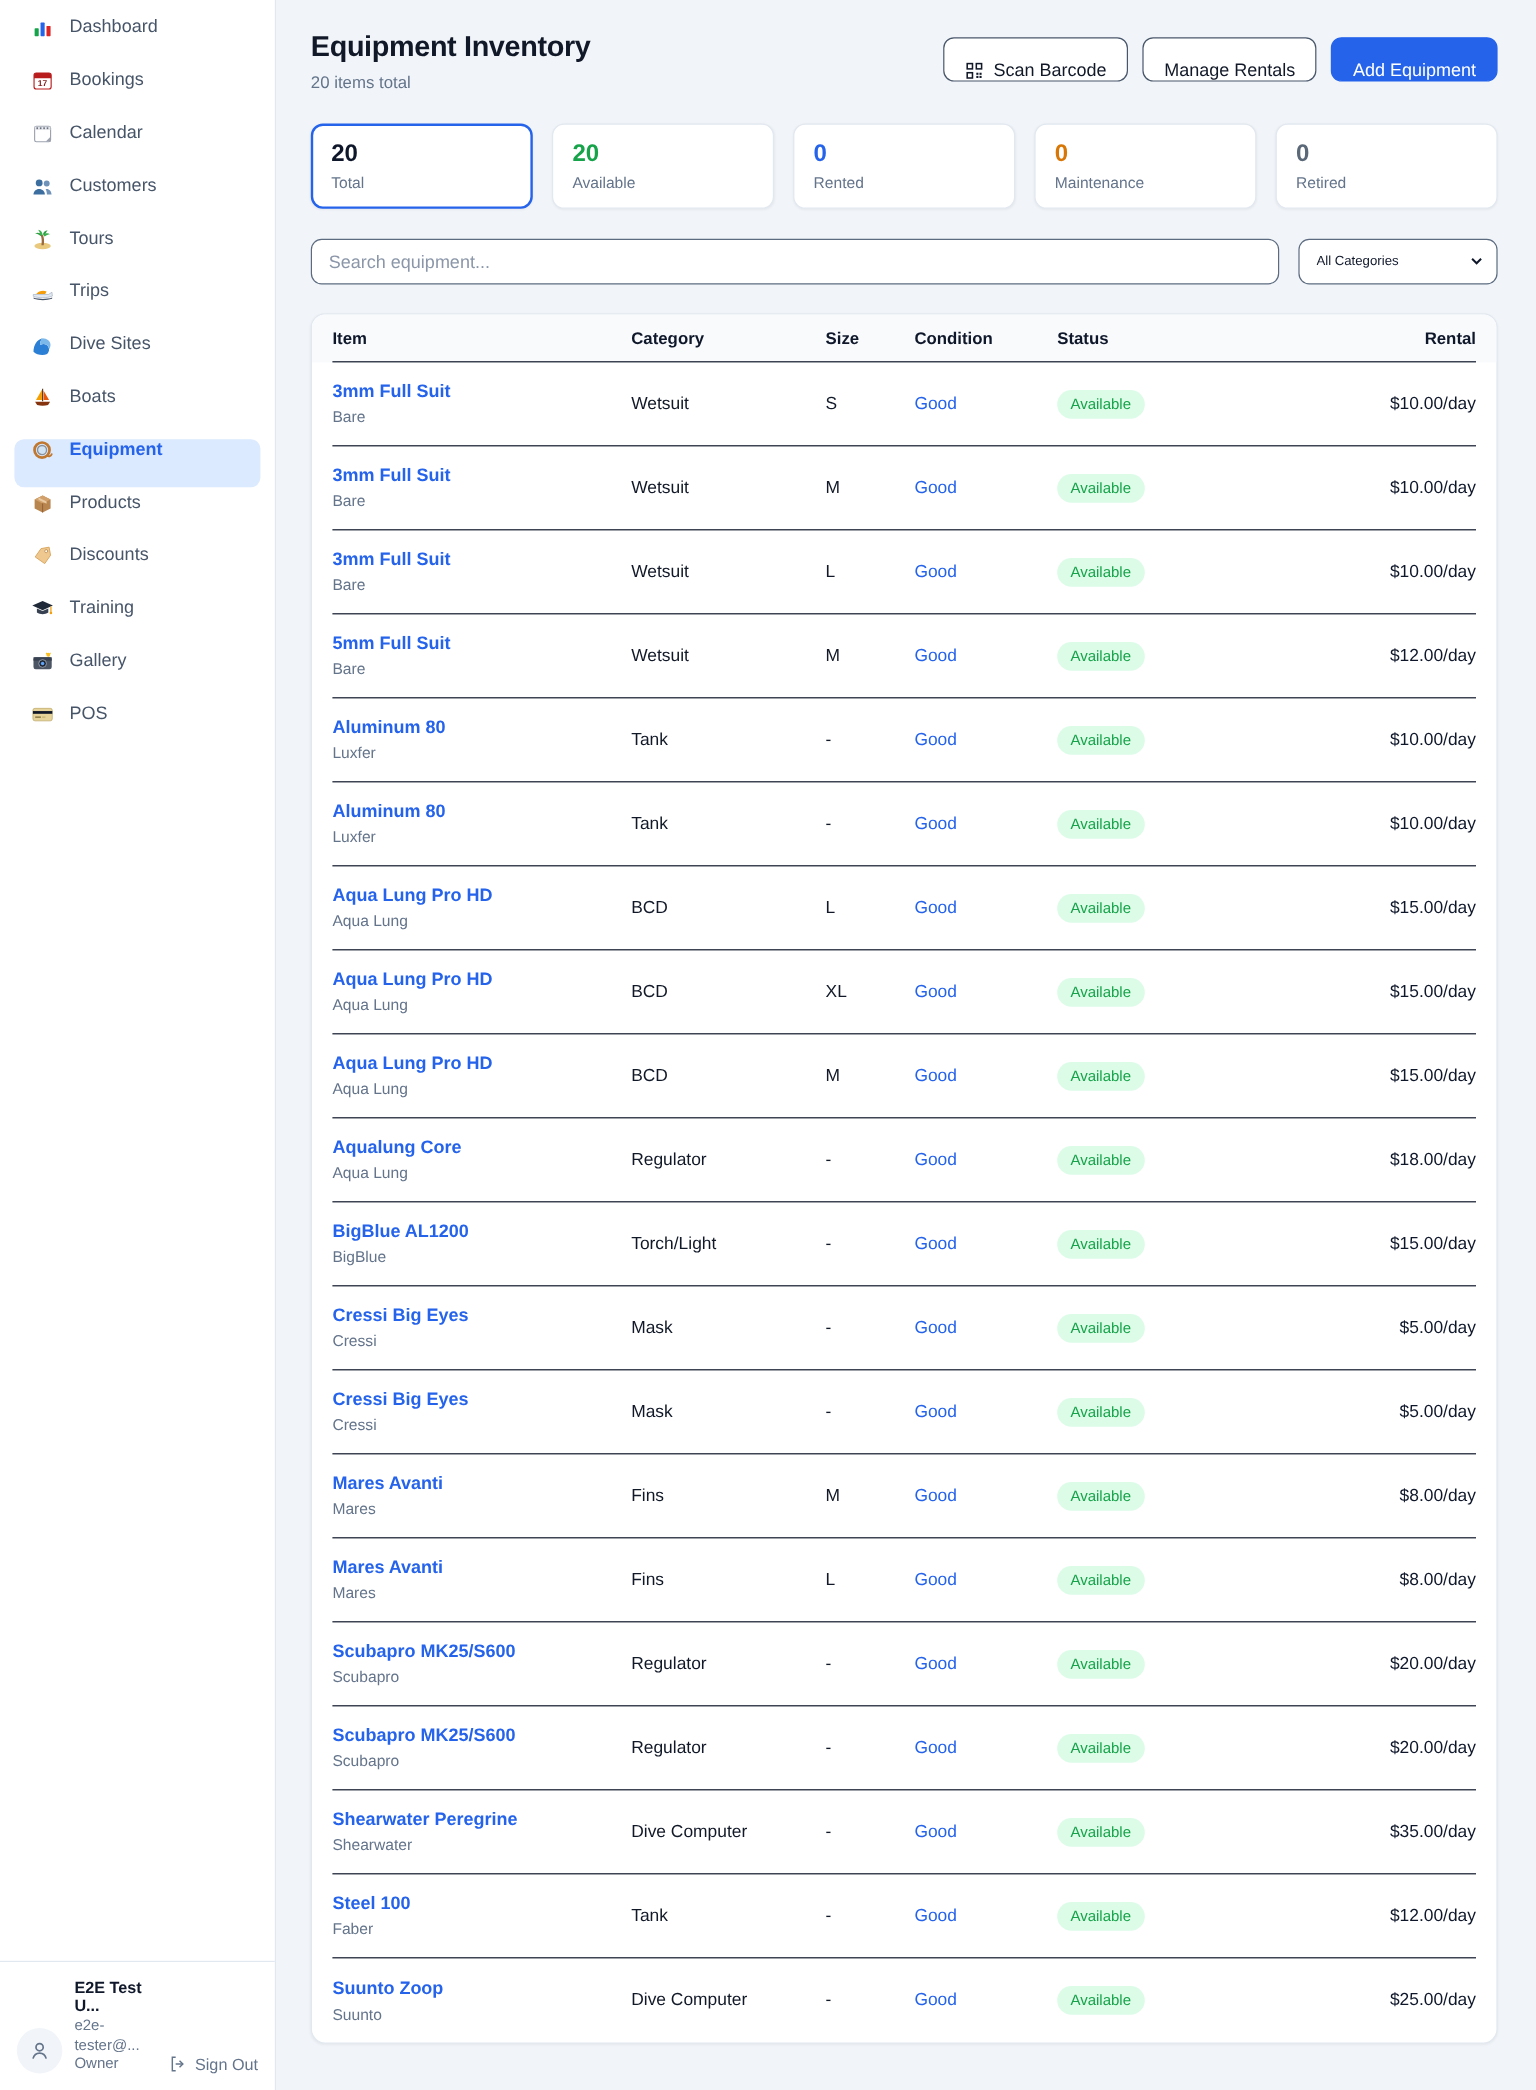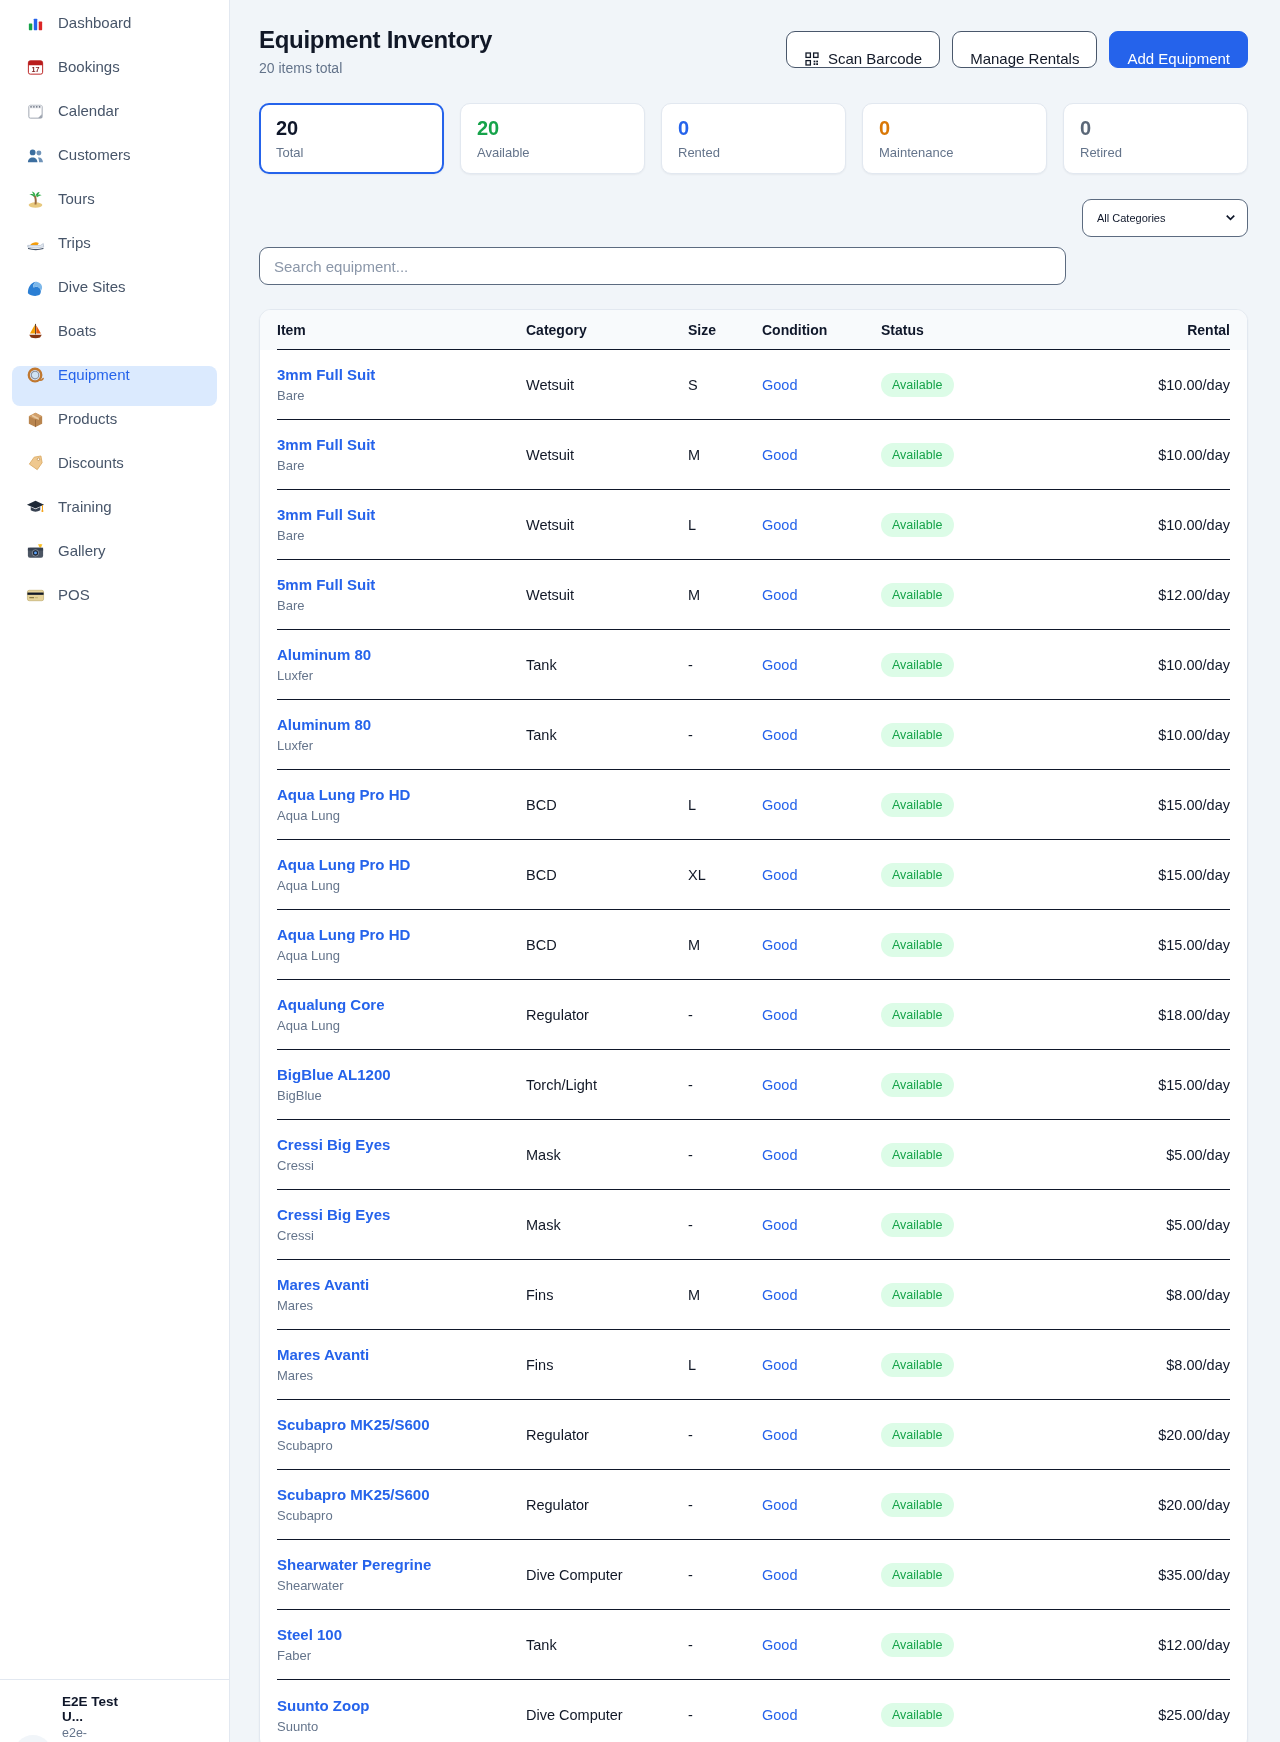--- a/index.html
+++ b/index.html
@@ -6,21 +6,21 @@
   html,body { width:1280px; background:#f1f5f9; font-family:"Liberation Sans","DejaVu Sans",sans-serif; color:#0f172a; }
   .app { display:flex; width:1280px; min-height:1742px; align-items:stretch; }
 
   
   aside { width:230px; background:#ffffff; border-right:1px solid #e2e8f0; flex-shrink:0; display:flex; flex-direction:column; }
   .brand { padding:14px 16px 13px; border-bottom:1px solid #e2e8f0; }
   .brand-title { font-size:19px; font-weight:700; color:#2563eb; letter-spacing:-.2px; cursor:pointer; }
   .brand-domain { font-size:13px; color:#64748b; margin-top:5px; }
   nav { padding:14px 0 10px; }
   .nav-item { display:flex; align-items:flex-start; gap:13px; height:40px; margin:0 12px 4px; padding:0 14px; border-radius:8px; font-size:15px; color:#475569; cursor:pointer; }
-  .nav-item.active { background:#dbeafe; color:#2563eb; font-weight:400; }
+  .nav-item.active { background:#dbeafe; color:#2563eb; font-weight:700; }
   .nicon { width:19px; height:19px; display:inline-flex; flex-shrink:0; }
   .nicon svg { width:19px; height:19px; }
   .user-section { margin-top:auto; border-top:1px solid #e2e8f0; padding:14px 14px; display:flex; align-items:flex-end; gap:10px; }
   .avatar { width:38px; height:38px; border-radius:50%; background:#f1f5f9; display:flex; align-items:center; justify-content:center; flex-shrink:0; }
   .avatar svg { width:20px; height:20px; }
   .uinfo { flex:1; min-width:0; }
   .uname { font-size:13.5px; font-weight:700; color:#0f172a; margin-bottom:2px; }
   .uemail,.urole { font-size:12.5px; color:#64748b; line-height:1.25; }
   .signout { display:flex; align-items:center; gap:6px; background:none; border:none; color:#64748b; font-size:13.5px; font-family:inherit; cursor:pointer; flex-shrink:0; }
   .signout svg { width:16px; height:16px; }
@@ -38,21 +38,21 @@
 
   
   .stats { display:flex; gap:16px; margin-top:27px; }
   .stat-card { flex:1; background:#ffffff; border:1px solid #e2e8f0; border-radius:10px; padding:13px 16px; box-shadow:0 1px 2px rgba(15,23,42,.05); cursor:pointer; }
   .stat-card.selected { border:2px solid #2563eb; padding:12px 15px; }
   .stat-value { font-size:20px; font-weight:700; }
   .stat-label { font-size:13px; color:#64748b; margin-top:5px; }
 
   
   .filters { display:flex; gap:16px; margin-top:25px; }
-  .search-input { flex:1; height:38px; border:1px solid #5c6b80; border-radius:9px; padding:0 14px; font-size:15px; font-family:inherit; color:#0f172a; background:#fff; outline:none;margin-top:48px; }
+  .search-input { flex:1; height:38px; border:1px solid #5c6b80; border-radius:9px; padding:0 14px; font-size:15px; font-family:inherit; color:#0f172a; background:#fff; outline:none; }
   .search-input::placeholder { color:#8b97a9; }
   .select-wrap { position:relative; width:166px; flex-shrink:0; }
   .select-wrap select { width:100%; height:38px; border:1px solid #5c6b80; border-radius:9px; background:#fff; font-size:11px; font-family:inherit; color:#0f172a; padding:0 30px 0 14px; appearance:none; -webkit-appearance:none; cursor:pointer; }
   .select-wrap .chev { position:absolute; right:10px; top:11px; pointer-events:none; width:15px; height:15px; }
 
   
   .table-card { margin-top:24px; background:#fff; border:1px solid #e2e8f0; border-radius:12px; box-shadow:0 1px 2px rgba(15,23,42,.05); overflow:hidden; }
   .tgrid { display:grid; grid-template-columns:249px 162px 74px 119px 151px 1fr; align-items:center; }
   .thead-wrap { background:#f8fafc; padding:0 17px; }
   .thead { height:40px; border-bottom:1.5px solid #0f172a; font-size:14px; font-weight:700; color:#0f172a; }

